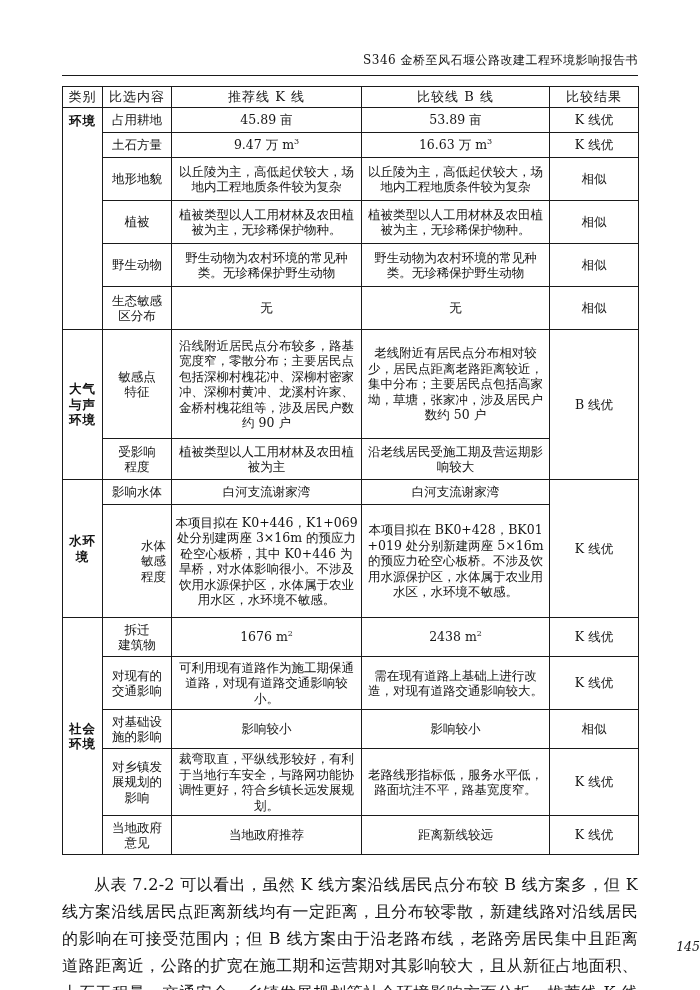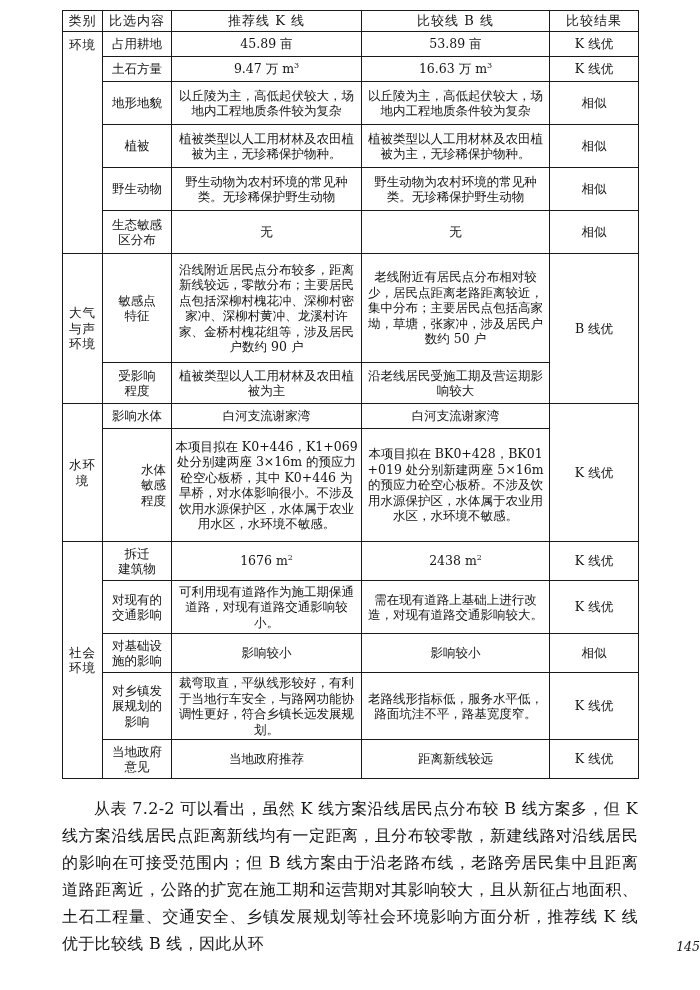--- a/index.html
+++ b/index.html
@@ -33,21 +33,21 @@
     border:1px solid #1a1a1a;
     padding:2px 3px;
     text-align:center;
     vertical-align:middle;
     font-size:12.5px;
     line-height:1.24;
     word-break:break-all;
     overflow:hidden;
   }
   table.cmp td.th { font-size:13px; letter-spacing:1px; }
-  td.cat { white-space:pre-line; letter-spacing:1px; }
+  td.cat { white-space:pre-line; letter-spacing:1px;font-weight:bold; }
   td.cat.top { vertical-align:top; padding-top:5px; }
   td.label { white-space:pre-line; }
   .u { text-underline-offset:2px; text-decoration-thickness:1px; }
   sup { font-size:8px; line-height:0; }
   .body-paragraph {
     margin:16px 0 0 0;
     font-size:16px;
     line-height:27px;
     text-align:justify;
     text-indent:2em;
@@ -60,20 +60,21 @@
     font-size:12.5px;
     font-style:italic;
   }
 </style>
 </head>
 <body>
 
 <div class="page">
   <div class="content">
 
+    <div class="doc-header">S346 金桥至风石堰公路改建工程环境影响报告书</div>
 
     <table class="cmp">
       <colgroup>
         <col style="width:40px">
         <col style="width:69px">
         <col style="width:190px">
         <col style="width:188px">
         <col style="width:89px">
       </colgroup>
       <thead id="t-head">
@@ -123,21 +124,21 @@
             <td>无</td>
             <td>无</td>
             <td>相似</td>
           </tr>
           <tr>
             <td class="cat" rowspan="2">大气
 与声
 环境</td>
             <td class="label" style="height: 104px;">敏感点
 特征</td>
-            <td><span>沿线附近居民点分布较多，距离新线较远，零散分布；</span><span class="u">主要居民点包括深柳村槐花冲、深柳村密家冲、深柳村黄冲、龙溪村许家、金桥村槐花组等，涉及居民户数约 90 户</span></td>
+            <td><span>沿线附近居民点分布较多，路基宽度窄，零散分布；</span><span class="u">主要居民点包括深柳村槐花冲、深柳村密家冲、深柳村黄冲、龙溪村许家、金桥村槐花组等，涉及居民户数约 90 户</span></td>
             <td><span>老线附近有居民点分布相对较少，居民点距离老路距离较近，集中分布；</span><span class="u">主要居民点包括高家坳，草塘，张家冲，涉及居民户数约 50 户</span></td>
             <td rowspan="2">B 线优</td>
           </tr>
           <tr>
             <td class="label" style="height: 36px;">受影响
 程度</td>
             <td>植被类型以人工用材林及农田植被为主</td>
             <td>沿老线居民受施工期及营运期影响较大</td>
           </tr>
           <tr>

